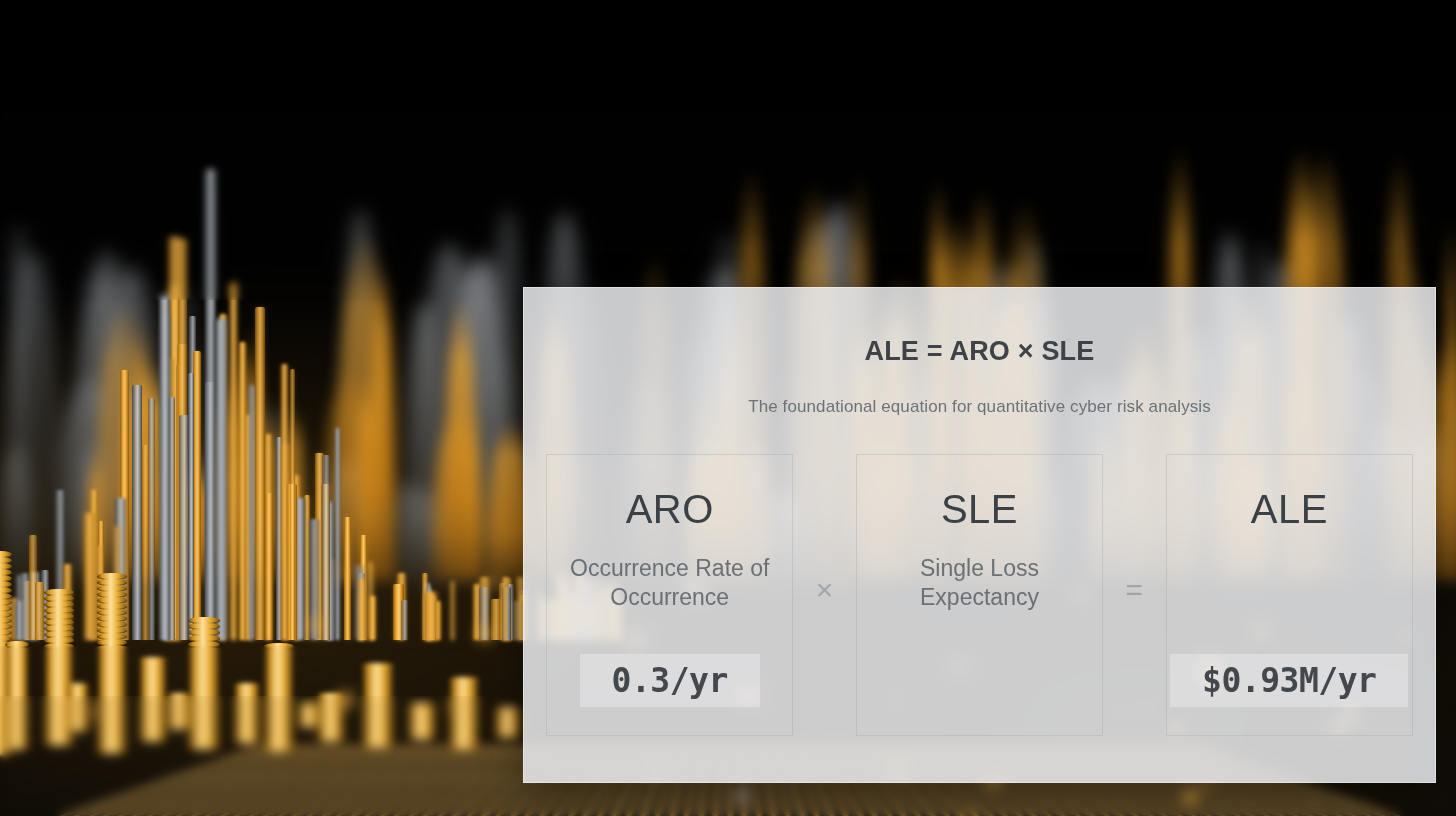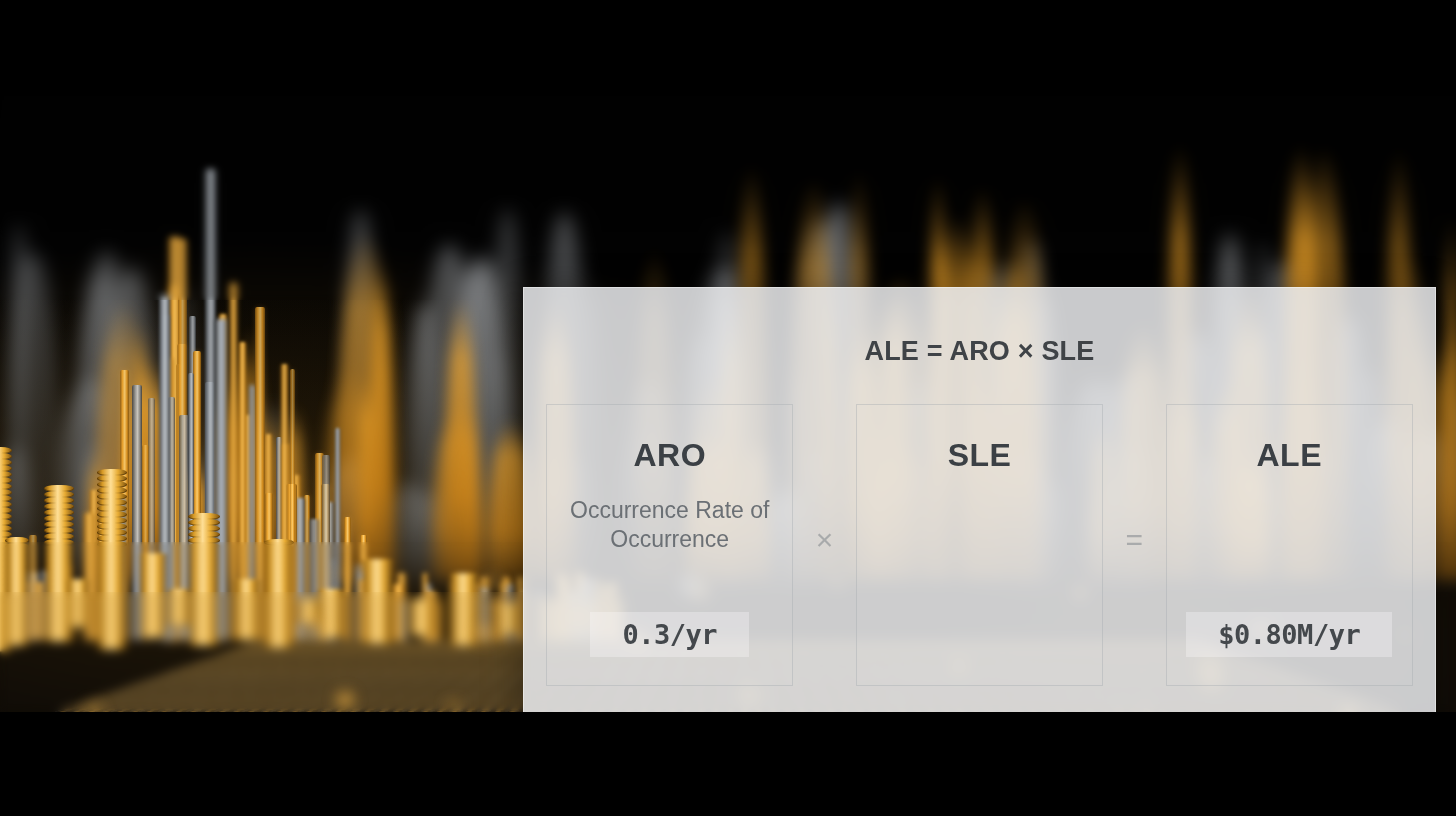--- a/index.html
+++ b/index.html
@@ -9,21 +9,21 @@
     width: 1456px;
     height: 816px;
     overflow: hidden;
     background: #000;
     font-family: "Liberation Sans", sans-serif;
   }
 
   #stage {
     position: relative;
     width: 1456px;
-    height: 712px;
+    height: 816px;
     background: #bef264;
     overflow: hidden;
   }
 
   
   .bg-layer {
     position: absolute;
     inset: 0;
     overflow: hidden;
   }
@@ -182,40 +182,40 @@
     height: 282px;
     border: 1px solid rgba(168,172,177,0.42);
     background: rgba(255,255,255,0.035);
     display: flex;
     flex-direction: column;
     align-items: center;
     padding-top: 32px;
   }
 
   .card-abbr {
-    font-size: 32px;
-    font-weight: bold;
+    font-size: 40px;
+    font-weight: normal;
     color: #3b4045;
     letter-spacing: 0.5px;
   }
 
   .card-name {
     margin-top: 22px;
     font-size: 23px;
     line-height: 1.25;
     color: #6b7075;
     text-align: center;
     width: 200px;
   }
 
   .card-value {
     margin-top: auto;
     margin-bottom: 28px;
     font-family: "DejaVu Sans Mono", monospace;
-    font-size: 27px;
+    font-size: 33px;
     font-weight: bold;
     color: #44484c;
     background: rgba(255,255,255,0.30);
     padding: 7px 32px;
     letter-spacing: -0.5px;
   }
 
   .operator {
     width: 66px;
     display: flex;
@@ -814,37 +814,39 @@
         <span class="bokeh" style="left:1401px;top:631px;width:8px;height:8px;background:rgba(240,176,66,0.47)"></span>
         <span class="bokeh" style="left:1116px;top:705px;width:8px;height:8px;background:rgba(240,176,66,0.27)"></span>
         <span class="bokeh" style="left:335px;top:566px;width:19px;height:19px;background:rgba(240,176,66,0.22)"></span>
       </div>
   </div>
 
   <div class="panel">
 
     <div class="panel-title">ALE = ARO × SLE</div>
 
+    <div class="panel-subtitle">The foundational equation for quantitative cyber risk analysis</div>
 
     <div class="cards">
 
       <div class="card">
         <div class="card-abbr">ARO</div>
         <div class="card-name">Occurrence Rate of Occurrence</div>
         <div class="card-value">0.3/yr</div>
       </div>
 
       <div class="operator">×</div>
 
       <div class="card">
         <div class="card-abbr">SLE</div>
+        <div class="card-name">Single Loss Expectancy</div>
       </div>
 
       <div class="operator">=</div>
 
       <div class="card">
         <div class="card-abbr">ALE</div>
-        <div class="card-value">$0.80M/yr</div>
+        <div class="card-value">$0.93M/yr</div>
       </div>
 
     </div>
   </div>
 </div>
 
 </body></html>

